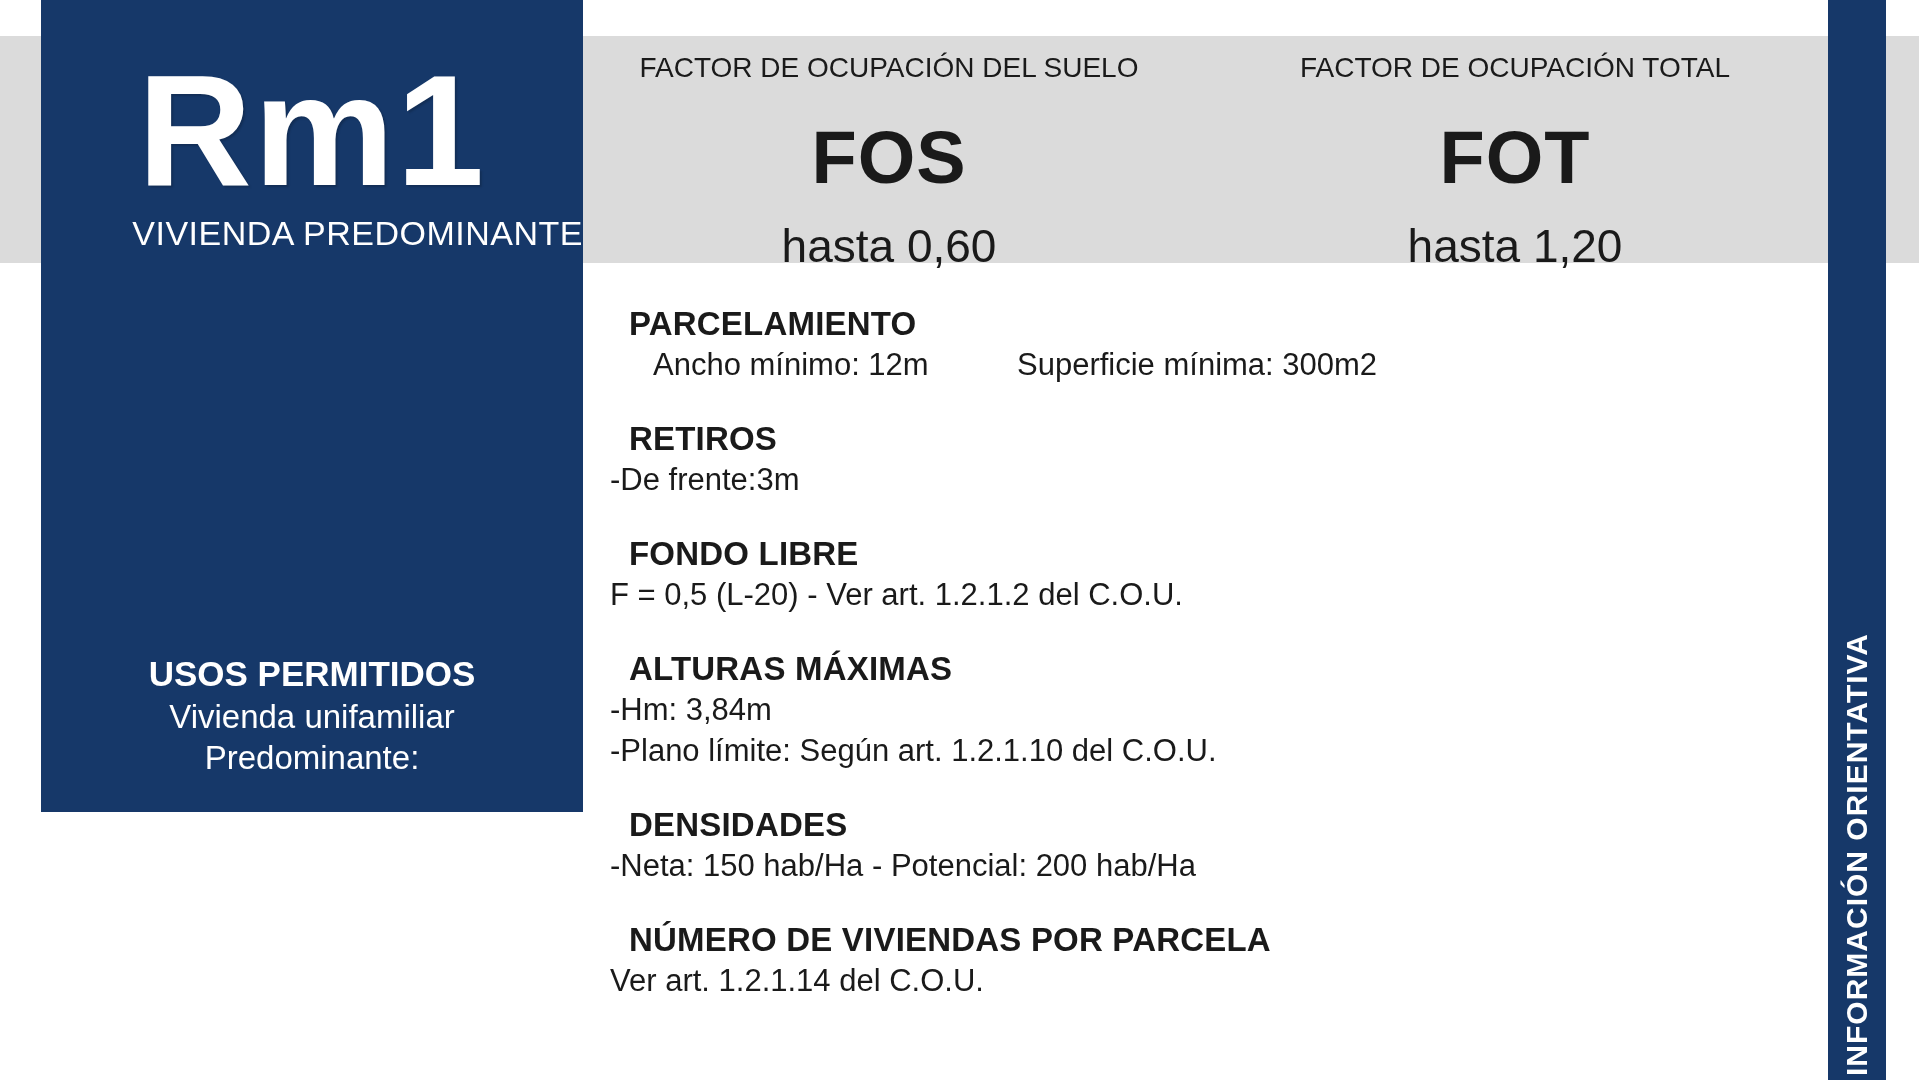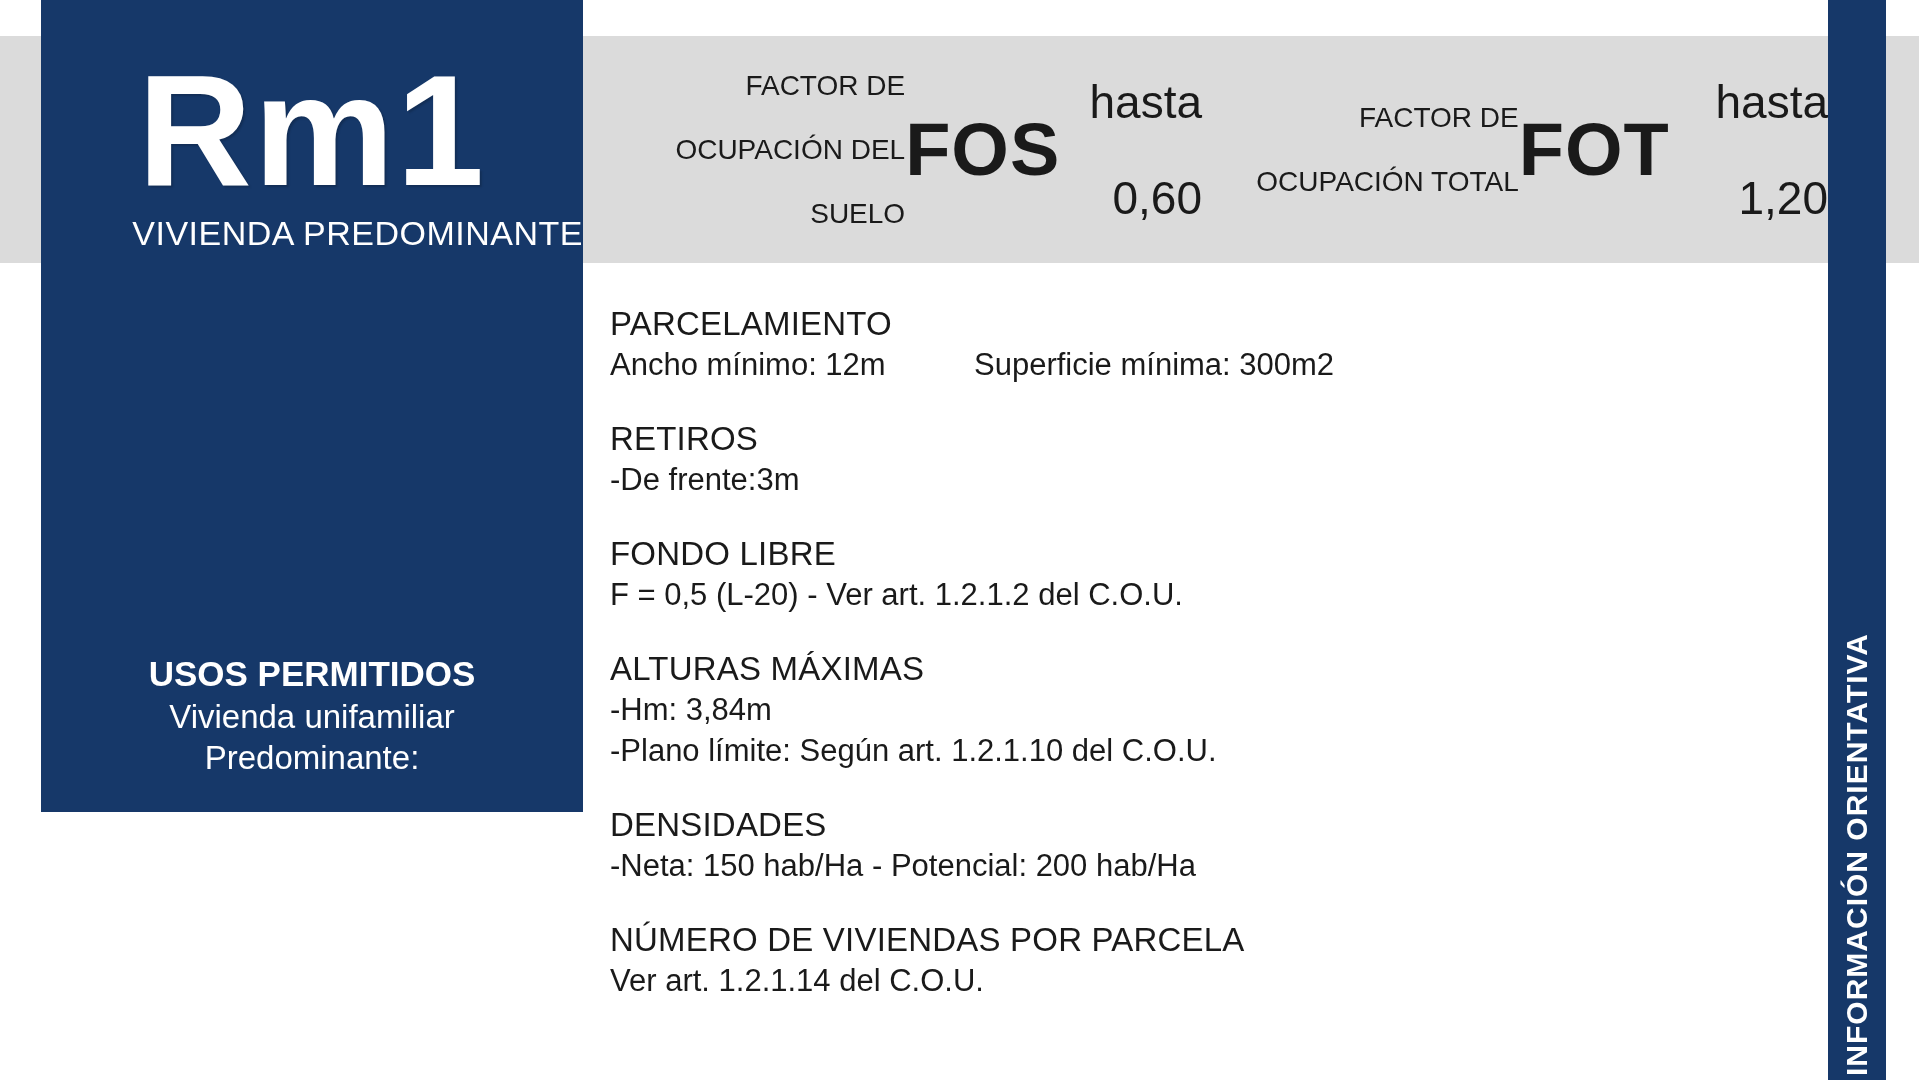--- a/index.html
+++ b/index.html
@@ -59,39 +59,39 @@
   .factors {
     position: absolute;
     left: 576px; top: 36px;
     width: 1252px; height: 227px;
     display: flex;
     color: #1a1a1a;
   }
   .factor {
     flex: 1;
     display: flex;
-    flex-direction: row;
+    flex-direction: column;
     align-items: center;
     text-align: right;
   }
   .factor-label { font-size: 28px; line-height: 64px; }
-  .factor-code  { font-size: 74px; font-weight: bold; line-height: 80px; letter-spacing: 1px; }
+  .factor-code  { font-size: 74px; font-weight: bold; line-height: 80px; letter-spacing: 1px; margin-top: 18px; }
   .factor-value { font-size: 46px; line-height: 96px; }
 
   
   .content {
     position: absolute;
     left: 610px; top: 303px;
     width: 1190px;
     color: #1a1a1a;
   }
   .sec { margin-bottom: 33px; }
-  .sec-title { font-size: 33px; font-weight: normal; line-height: 41px; letter-spacing: 0.2px; }
+  .sec-title { font-size: 33px; font-weight: bold; line-height: 41px; letter-spacing: 0.2px; margin-left: 19px; }
   .sec-line  { font-size: 31px; line-height: 41px; white-space: pre; }
-  .sec-cols  { display: flex; }
+  .sec-cols  { display: flex; margin-left: 43px; }
   .sec-cols .col-a { width: 364px; }
 
   
   .right-strip {
     position: absolute;
     left: 1828px; top: 0;
     width: 58px; height: 1080px;
     background: #163869;
     display: flex;
     justify-content: center;

